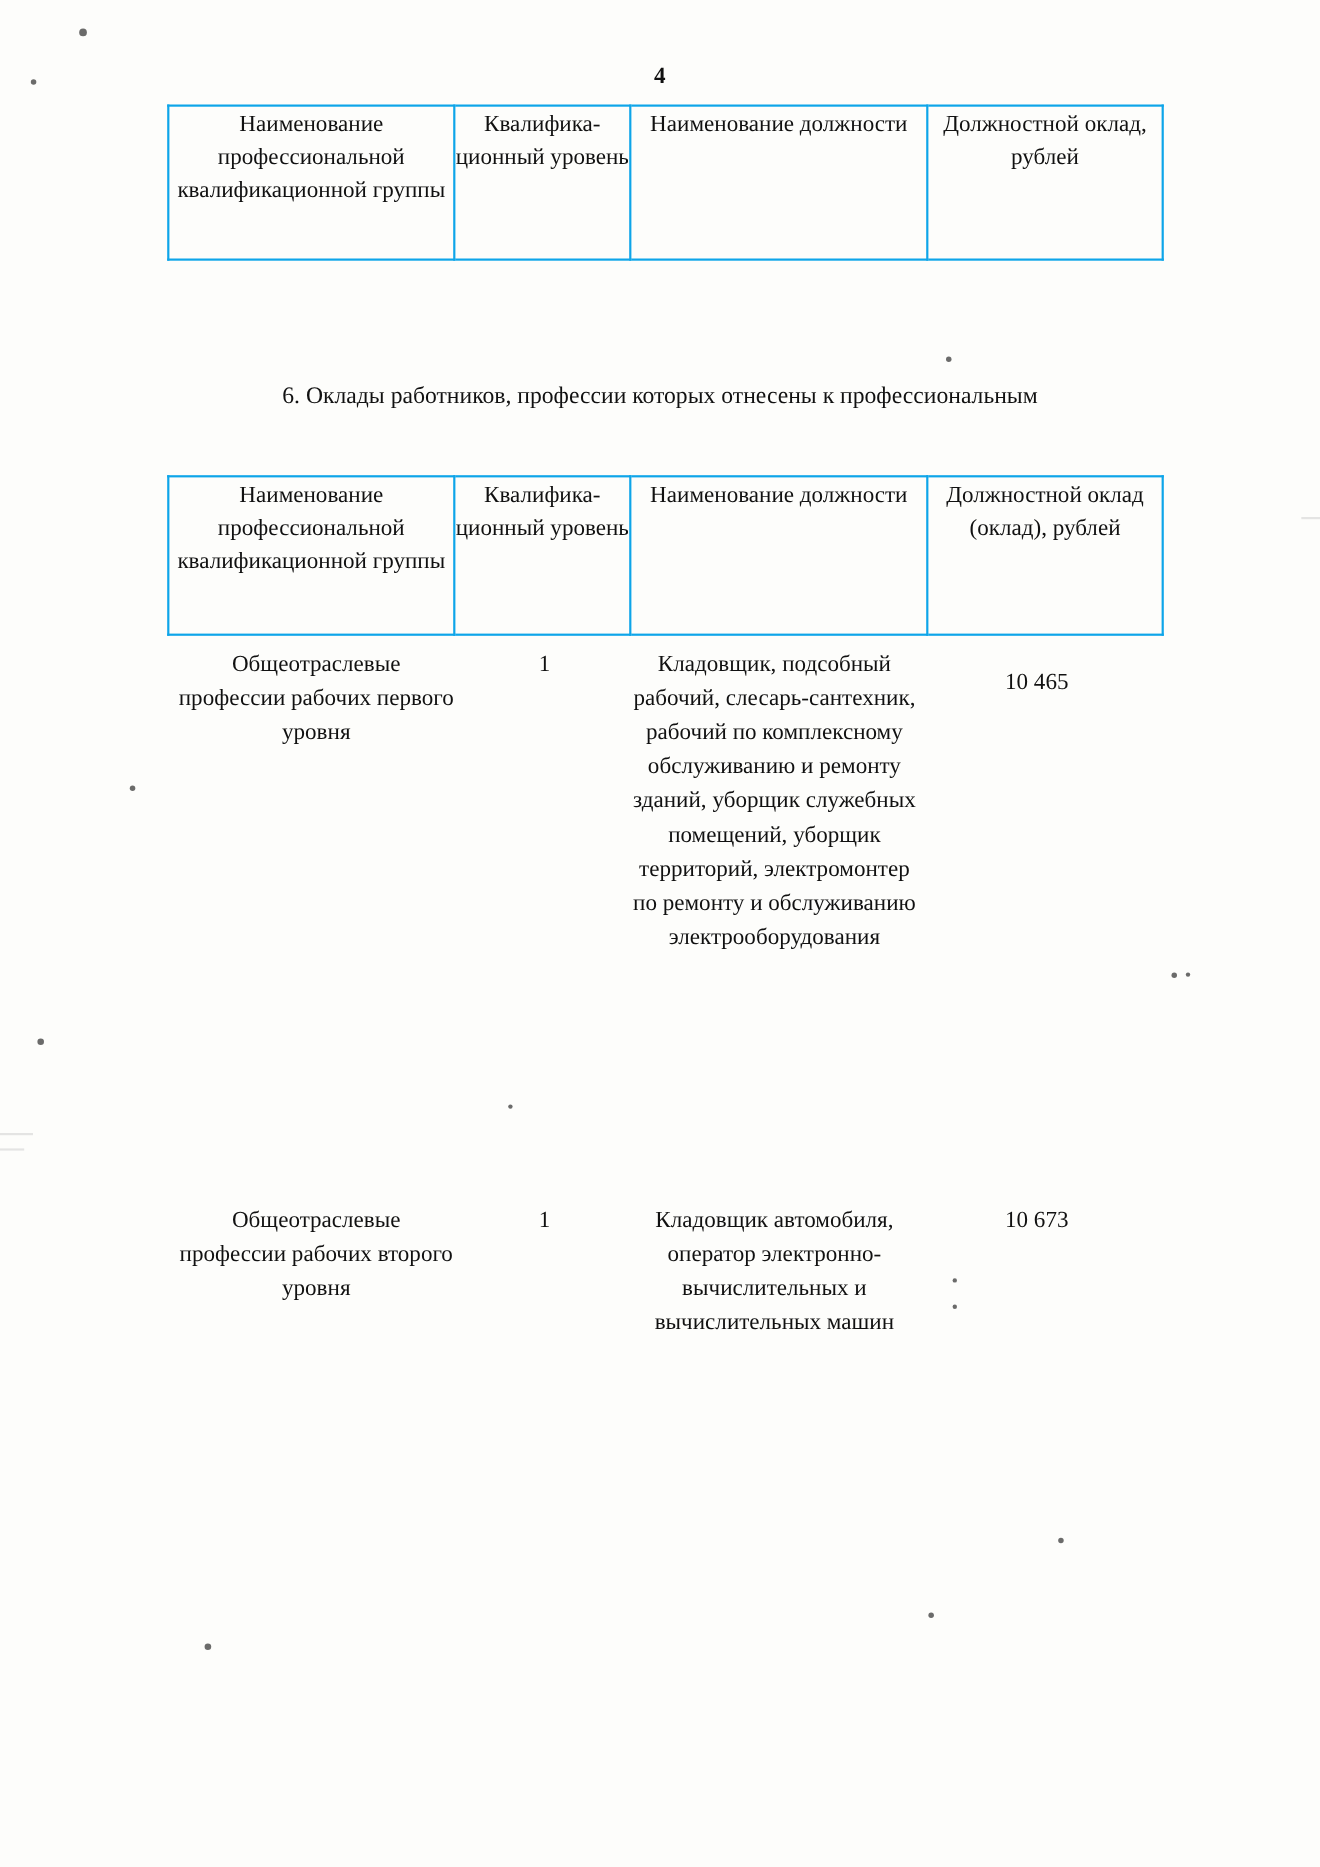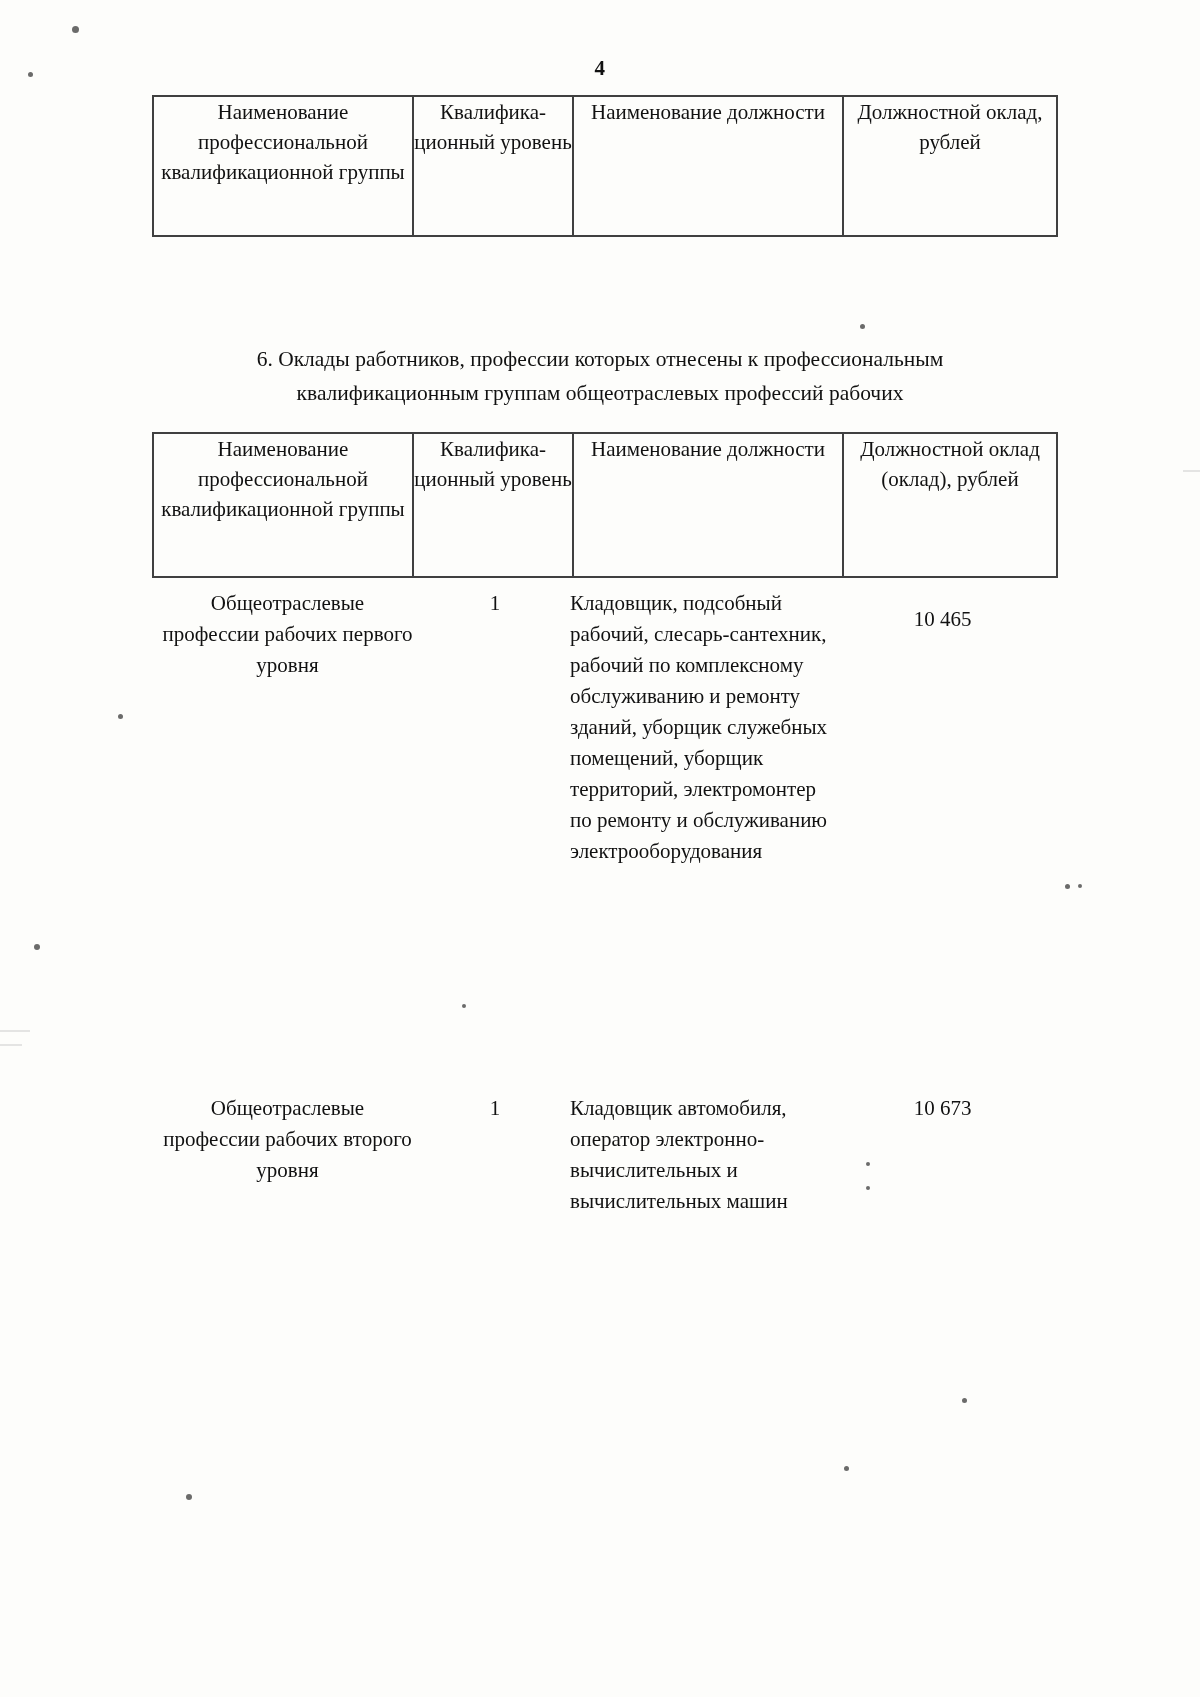--- a/index.html
+++ b/index.html
@@ -46,21 +46,21 @@
   }
 
   
   .tbl {
     position: absolute;
     border-collapse: collapse;
     table-layout: fixed;
     background: transparent;
   }
   .tbl td, .tbl th {
-    border: 2px solid #404040;
+    border: 2px solid #0ea5e9;
     vertical-align: top;
     padding: 0;
   }
   .hdr-cell {
     text-align: center;
     font-size: 21px;
     line-height: 30px;
     font-weight: normal;
     padding: 16px 6px 10px 6px;
   }
@@ -121,21 +121,21 @@
   .cell-group {
     position: absolute;
     text-align: center;
   }
   .cell-level {
     position: absolute;
     text-align: center;
   }
   .cell-titles {
     position: absolute;
-    text-align: left;
+    text-align: center;
   }
   .cell-salary {
     position: absolute;
     text-align: center;
     white-space: nowrap;
   }
 
   
   #row-1 { left: 0; top: 0; }
   #row-1 .cell-group  { left: 160px; top: 588px; width: 255px; }
@@ -180,21 +180,20 @@
       <th class="hdr-cell col-b">Квалифика-ционный уровень</th>
       <th class="hdr-cell col-c">Наименование должности</th>
       <th class="hdr-cell col-d">Должностной оклад, рублей</th>
     </tr>
   </tbody>
     </table>
 
 
   <div class="para" id="clause-5">
     <span>6. Оклады работников, профессии которых отнесены к профессиональным</span>
-    <span class="l2">квалификационным группам общеотраслевых профессий рабочих</span>
   </div>
 
   <table class="tbl" id="table-2">
     <tbody>
         <tr>
       <th class="hdr-cell col-a">Наименование профессиональной квалификационной группы</th>
       <th class="hdr-cell col-b">Квалифика-ционный уровень</th>
       <th class="hdr-cell col-c">Наименование должности</th>
       <th class="hdr-cell col-d">Должностной оклад (оклад), рублей</th>
     </tr>

